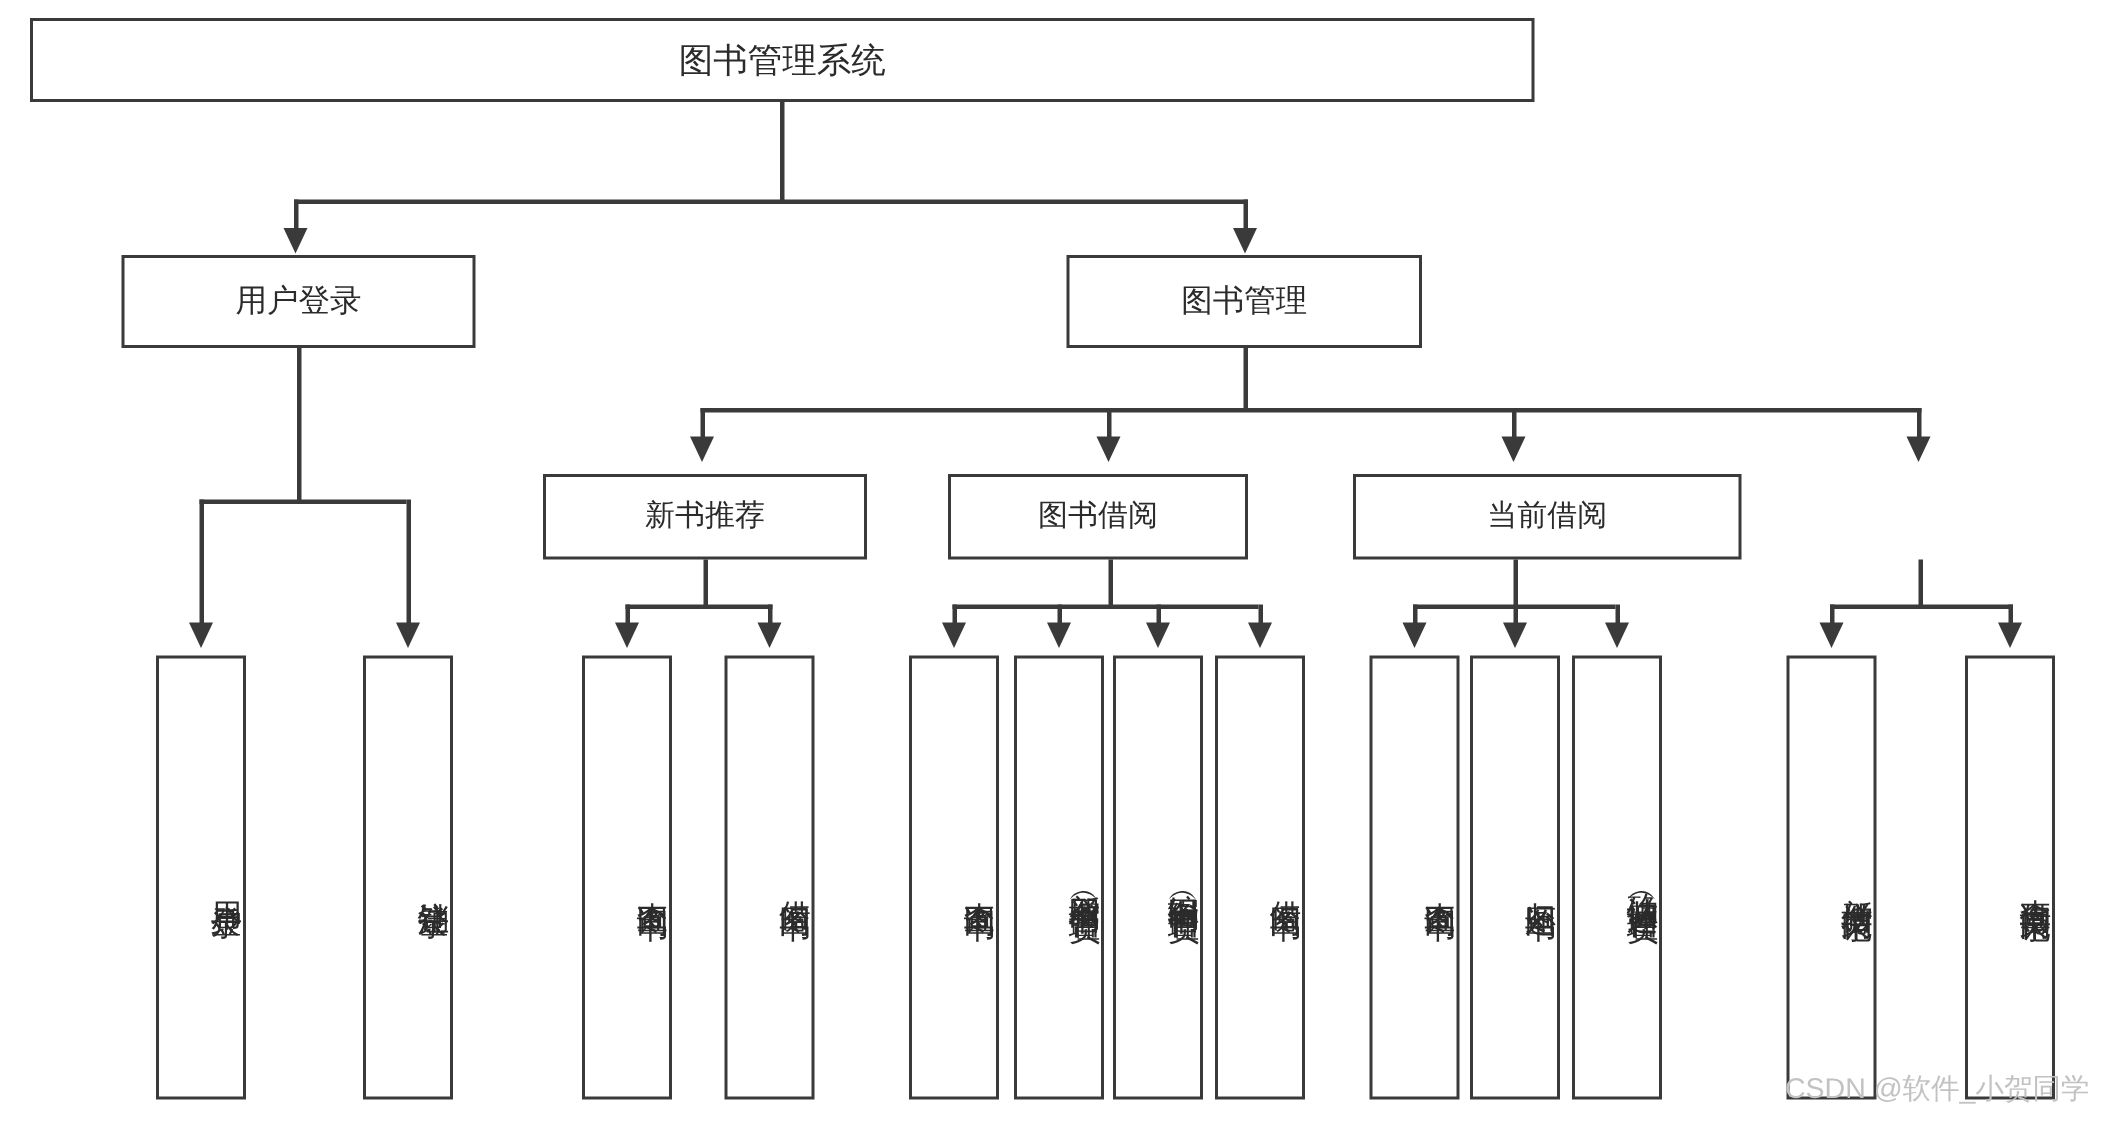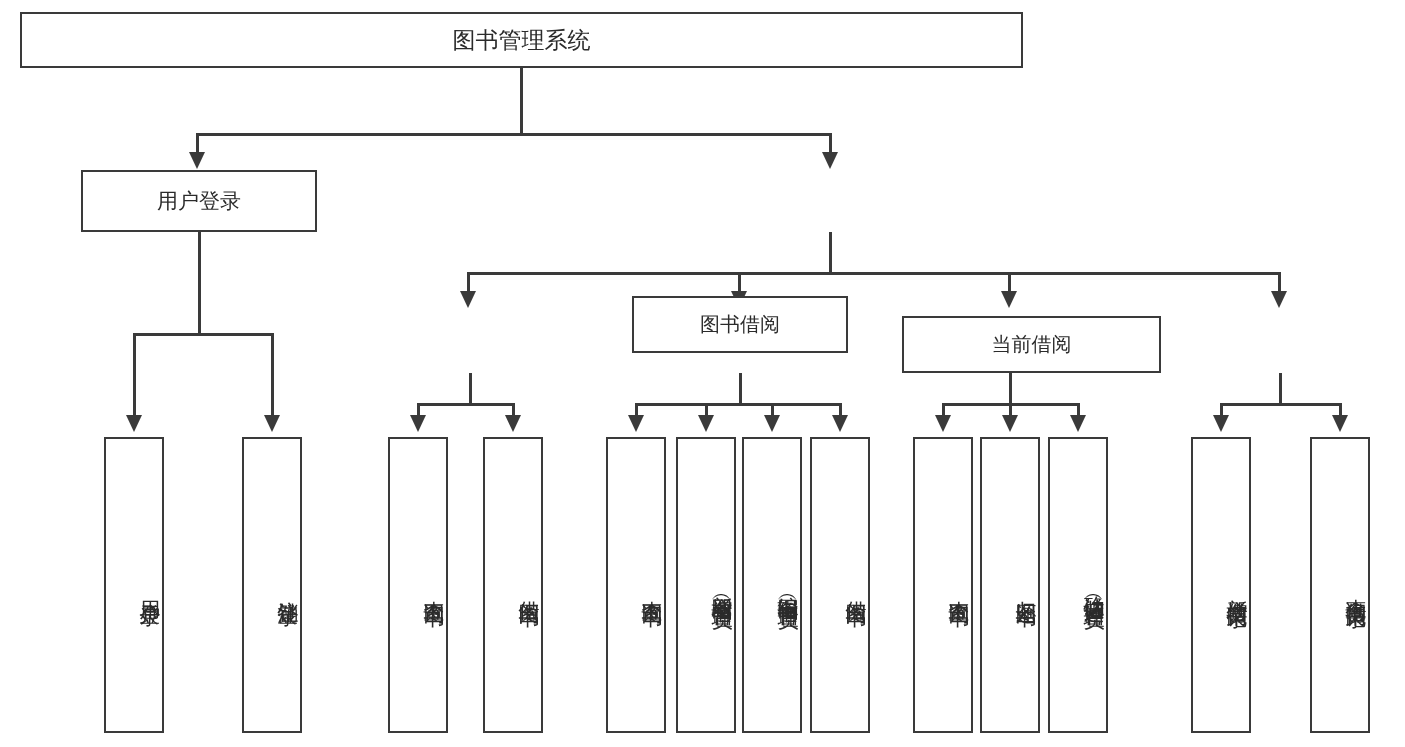--- a/index.html
+++ b/index.html
@@ -85,41 +85,47 @@
 
   <div class="edge v" style="left:520px; top:68px; width:3px; height:67px;"></div>
   <div class="edge h" style="left:196px; top:133px; width:636px; height:3px;"></div>
   <div class="edge v" style="left:196px; top:133px; width:3px; height:22px;"></div>
   <div class="arrow" style="left:189px; top:152px;"></div>
   <div class="edge v" style="left:829px; top:133px; width:3px; height:22px;"></div>
   <div class="arrow" style="left:822px; top:152px;"></div>
 
   <div class="node lvl2" style="left:81px; top:170px; width:236px; height:62px;">
     <span>用户登录</span>
+  </div>
+  <div class="node lvl2" style="left:711px; top:170px; width:237px; height:62px;">
+    <span>图书管理</span>
   </div>
 
   <div class="edge v" style="left:198px; top:232px; width:3px; height:104px;"></div>
   <div class="edge h" style="left:133px; top:333px; width:138px; height:3px;"></div>
   <div class="edge v" style="left:133px; top:333px; width:3px; height:86px;"></div>
   <div class="arrow" style="left:126px; top:415px;"></div>
   <div class="edge v" style="left:271px; top:333px; width:3px; height:86px;"></div>
   <div class="arrow" style="left:264px; top:415px;"></div>
 
   <div class="edge v" style="left:829px; top:232px; width:3px; height:42px;"></div>
   <div class="edge h" style="left:467px; top:272px; width:814px; height:3px;"></div>
   <div class="edge v" style="left:467px; top:272px; width:3px; height:22px;"></div>
   <div class="arrow" style="left:460px; top:291px;"></div>
   <div class="edge v" style="left:738px; top:272px; width:3px; height:22px;"></div>
   <div class="arrow" style="left:731px; top:291px;"></div>
   <div class="edge v" style="left:1008px; top:272px; width:3px; height:22px;"></div>
   <div class="arrow" style="left:1001px; top:291px;"></div>
   <div class="edge v" style="left:1278px; top:272px; width:3px; height:22px;"></div>
   <div class="arrow" style="left:1271px; top:291px;"></div>
 
-  <div class="node lvl3" style="left:632px; top:296px; width:216px; height:57px;align-items:center;">
+  <div class="node lvl3" style="left:362px; top:316px; width:216px; height:57px;">
+    <span>新书推荐</span>
+  </div>
+  <div class="node lvl3" style="left:632px; top:316px; width:200px; height:57px;align-items:center;">
     <span>图书借阅</span>
   </div>
   <div class="node lvl3" style="left:902px; top:316px; width:259px; height:57px;">
     <span>当前借阅</span>
   </div>
 
   <div class="edge v" style="left:469px; top:373px; width:3px; height:33px;"></div>
   <div class="edge h" style="left:417px; top:403px; width:98px; height:3px;"></div>
   <div class="edge v" style="left:417px; top:403px; width:3px; height:16px;"></div>
   <div class="arrow" style="left:410px; top:415px;"></div>
@@ -190,14 +196,15 @@
     <span>确认归还（管理员）</span>
   </div>
 
   <div class="node leaf" style="left:1191px; top:437px; width:60px; height:296px;">
     <span>新增借阅记录</span>
   </div>
   <div class="node leaf" style="left:1310px; top:437px; width:60px; height:296px;">
     <span>查询借阅记录</span>
   </div>
 
+  <div class="watermark" style="left:1190px; top:713px;">CSDN @软件_小贺同学</div>
 
 </div>
 
 </body></html>

